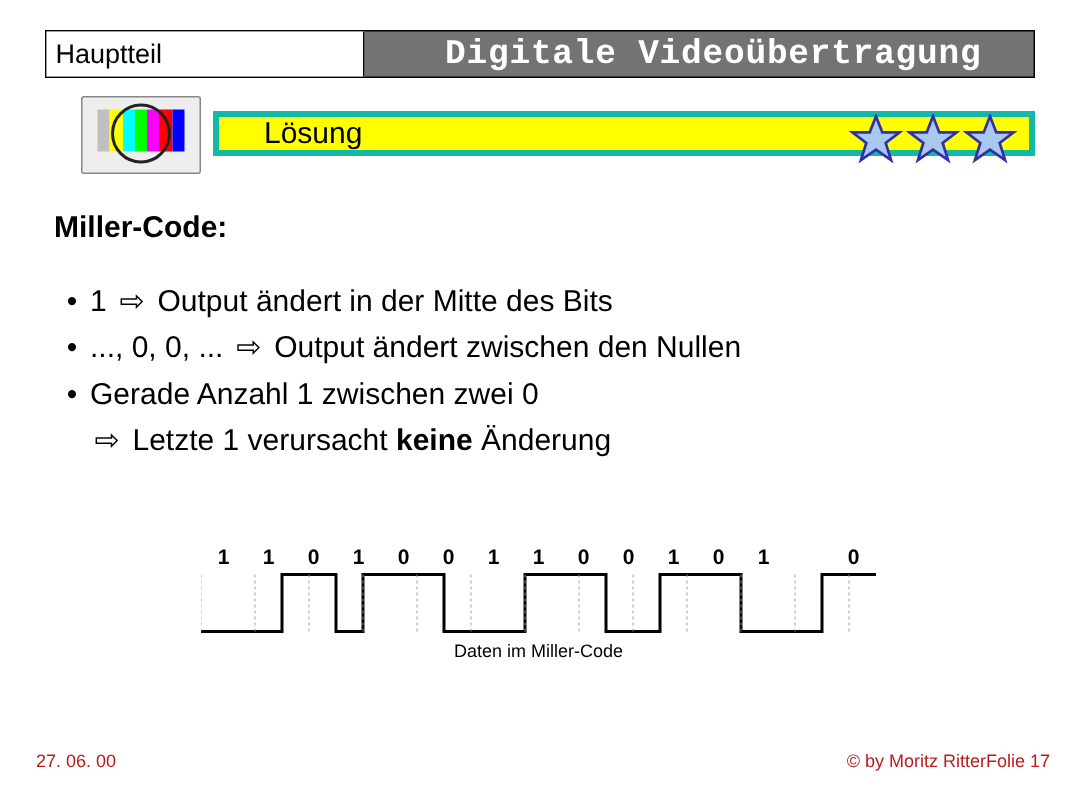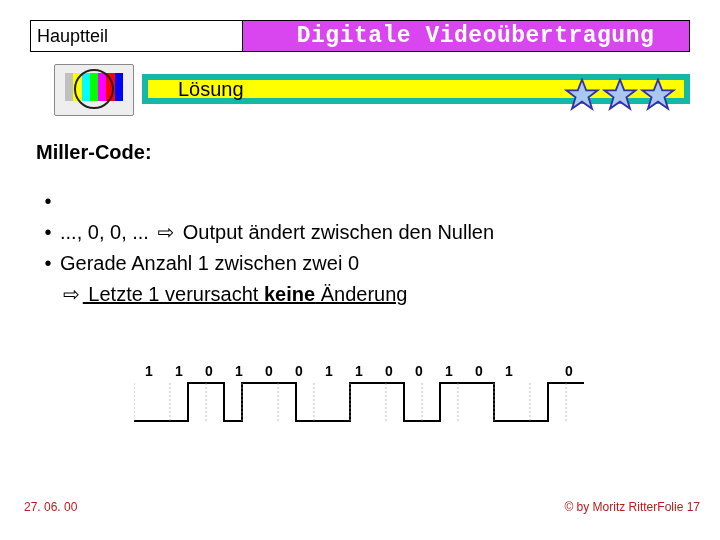--- a/index.html
+++ b/index.html
@@ -10,21 +10,21 @@
     background: #fff;
     position: relative;
     overflow: hidden;
   }
   .top-bar {
     position: absolute;
     left: 30px;
     top: 20px;
     width: 660px;
     height: 32px;
-    background: #d946ef;
+    background: #737373;
     border: 1px solid #000;
     display: flex;
     align-items: stretch;
   }
   .top-left {
     background: #fff;
     width: 212px;
     display: flex;
     align-items: center;
     padding-left: 6px;
@@ -75,21 +75,21 @@
     top: 4px; left: 50%; transform: translateX(-50%);
     width: 40px; height: 40px; border: 2px solid #222; border-radius: 50%;
   }
   .sub-bar {
     position: absolute;
     left: 112px;
     top: 4px;
     width: 548px;
     height: 30px;
     background: #ffff00;
-    border: 6px solid #14b8a6;
+    border: 4px solid #14b8a6;
     display: flex;
     align-items: center;
   }
   .sub-bar-text {
     padding-left: 30px;
     font-size: 20px;
   }
   .stars {
     position: absolute;
     right: 8px;
@@ -123,21 +123,20 @@
     width: 24px;
     flex-shrink: 0;
     text-align: center;
   }
   .content .arrow {
     display:inline-block;
     margin: 0 3px;
   }
   .content .indent {
     padding-left: 24px;
-    text-decoration: underline;
   }
   .diagram-wrap {
     position: absolute;
     left: 134px;
     top: 363px;
     width: 450px;
   }
   .bit-labels {
     display: flex;
     font-weight: bold;
@@ -210,20 +209,23 @@
         </svg>
     </div>
   </div>
 </div>
 
 <div class="content">
   <div class="heading">Miller-Code:</div>
 
   <div class="row">
     <span class="bullet">•</span>
+    <span>
+      <span>1 </span><span class="arrow">⇨</span><span> Output ändert in der Mitte des Bits</span>
+    </span>
   </div>
 
   <div class="row">
     <span class="bullet">•</span>
     <span>
       <span>..., 0, 0, ... </span><span class="arrow">⇨</span><span> Output ändert zwischen den Nullen</span>
     </span>
   </div>
 
   <div class="row">
@@ -271,19 +273,20 @@
         <line x1="288" x2="288" y1="2" y2="40" stroke="#999" stroke-width="0.6" stroke-dasharray="2,2"></line>
         <line x1="324" x2="324" y1="2" y2="40" stroke="#999" stroke-width="0.6" stroke-dasharray="2,2"></line>
         <line x1="360" x2="360" y1="2" y2="40" stroke="#999" stroke-width="0.6" stroke-dasharray="2,2"></line>
         <line x1="396" x2="396" y1="2" y2="40" stroke="#999" stroke-width="0.6" stroke-dasharray="2,2"></line>
         <line x1="432" x2="432" y1="2" y2="40" stroke="#999" stroke-width="0.6" stroke-dasharray="2,2"></line>
         <line x1="468" x2="468" y1="2" y2="40" stroke="#999" stroke-width="0.6" stroke-dasharray="2,2"></line>
         <line x1="504" x2="504" y1="2" y2="40" stroke="#999" stroke-width="0.6" stroke-dasharray="2,2"></line>
         <line x1="540" x2="540" y1="2" y2="40" stroke="#999" stroke-width="0.6" stroke-dasharray="2,2"></line>
       </svg>
   </div>
+  <div class="diagram-caption">Daten im Miller-Code</div>
 </div>
 
 <div class="footer">
   <span>27. 06. 00</span>
   <span class="mid">© by Moritz Ritter</span>
   <span>Folie 17</span>
 </div>
 
 </body></html>

